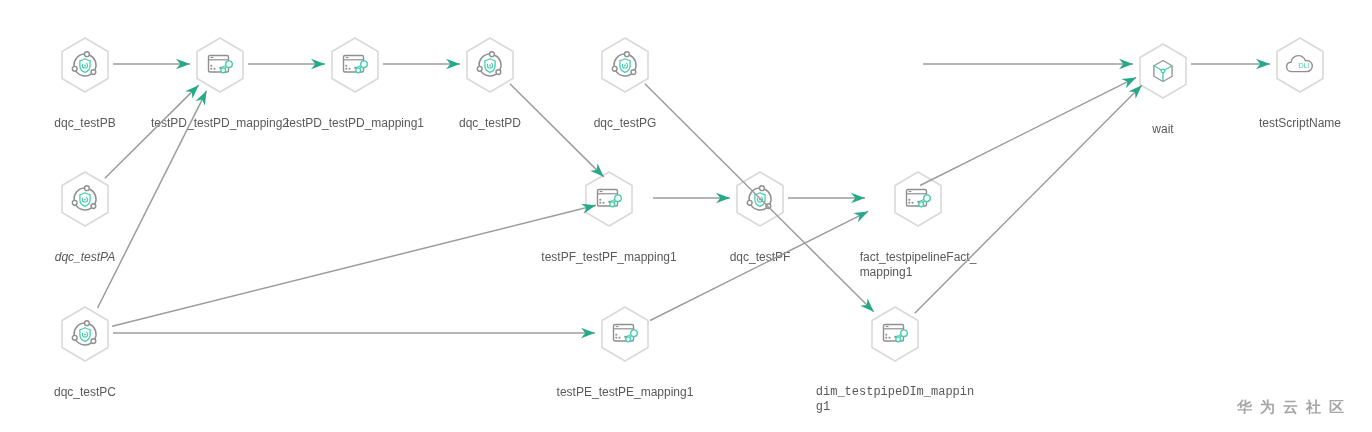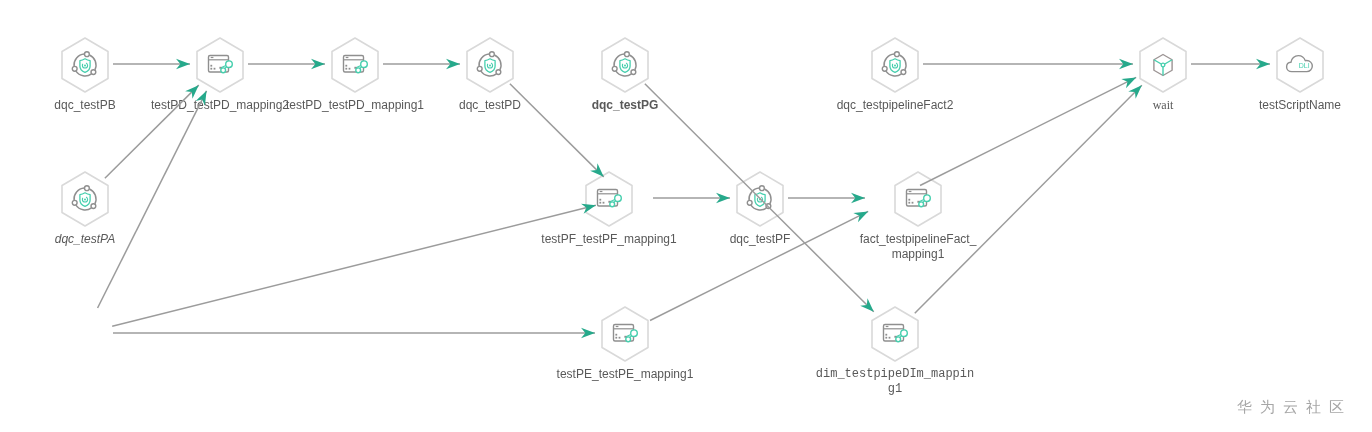--- a/index.html
+++ b/index.html
@@ -9,27 +9,27 @@
     font-family:"Liberation Sans", sans-serif;
   }
   #canvas{position:relative;width:1372px;height:432px;background:#ffffff}
   .node{
     position:absolute;width:160px;
     display:flex;flex-direction:column;align-items:center;
     cursor:pointer;
   }
   .node .hex{display:block}
   .node .label{
-    margin-top:4px;font-size:12px;line-height:15px;
-    color:#595959;text-align:center;white-space:nowrap;
+    margin-top:22px;font-size:12px;line-height:15px;
+    color:#595959;white-space:nowrap;
   }
   #edges{position:absolute;left:0;top:0;width:1372px;height:432px}
   .watermark{
     position:absolute;right:20px;bottom:15px;
-    font-size:15px;font-weight:normal;letter-spacing:8px;
+    font-size:15px;font-weight:bold;letter-spacing:8px;
     color:#a6a6a6;user-select:none;
   }
 </style>
 </head>
 <body>
 
 <div id="canvas">
   <div class="watermark">华为云社区</div>
 <div class="node" style="left: 5px; top: 36px;">
     <svg class="hex" width="54" height="58" viewBox="0 0 54 58">
@@ -104,59 +104,40 @@
     <circle cx="8.4" cy="7.1" r="2.4" fill="#fff" stroke="#8f8f8f" stroke-width="1.4"></circle>
     <path d="M0,-6.2 C1.8,-5.1 3.5,-4.5 5.1,-4.3 L5.1,0.9 C5.1,4 2.9,6.2 0,7.4 C-2.9,6.2 -5.1,4 -5.1,0.9 L-5.1,-4.3 C-3.5,-4.5 -1.8,-5.1 0,-6.2 Z" fill="none" stroke="#47cfae" stroke-width="1.3" stroke-linejoin="round"></path>
     <circle cx="0" cy="0.4" r="2.6" fill="none" stroke="#47cfae" stroke-width="1.1" stroke-dasharray="9.5 3.5"></circle>
     <circle cx="0" cy="0.4" r="1" fill="#47cfae"></circle>
         </g>
     </svg>
     <div class="label">
         <div>dqc_testPD</div>
       </div>
     </div>
-    <div class="node" style="left: 545px; top: 36px; font-weight: bold;">
+    <div class="node" style="left: 545px; top: 36px;">
     <svg class="hex" width="54" height="58" viewBox="0 0 54 58">
       <path d="M27,2 L50,15.5 L50,42.5 L27,56 L4,42.5 L4,15.5 Z" fill="#ffffff" stroke="#d9d9d9" stroke-width="1.6" stroke-linejoin="round"></path>
       <g transform="translate(27,29)">
     <path d="M6.5,8.9 A11,11 0 0 1 -9.1,6.2" fill="none" stroke="#8f8f8f" stroke-width="1.5"></path>
     <path d="M-10.9,1.15 A11,11 0 0 1 -0.77,-10.97" fill="none" stroke="#8f8f8f" stroke-width="1.5"></path>
     <path d="M4.47,-10.05 A11,11 0 0 1 9.89,4.82" fill="none" stroke="#8f8f8f" stroke-width="1.5"></path>
     <circle cx="1.9" cy="-10.8" r="2.4" fill="#fff" stroke="#8f8f8f" stroke-width="1.4"></circle>
     <circle cx="-10.3" cy="3.8" r="2.4" fill="#fff" stroke="#8f8f8f" stroke-width="1.4"></circle>
     <circle cx="8.4" cy="7.1" r="2.4" fill="#fff" stroke="#8f8f8f" stroke-width="1.4"></circle>
     <path d="M0,-6.2 C1.8,-5.1 3.5,-4.5 5.1,-4.3 L5.1,0.9 C5.1,4 2.9,6.2 0,7.4 C-2.9,6.2 -5.1,4 -5.1,0.9 L-5.1,-4.3 C-3.5,-4.5 -1.8,-5.1 0,-6.2 Z" fill="none" stroke="#47cfae" stroke-width="1.3" stroke-linejoin="round"></path>
     <circle cx="0" cy="0.4" r="2.6" fill="none" stroke="#47cfae" stroke-width="1.1" stroke-dasharray="9.5 3.5"></circle>
     <circle cx="0" cy="0.4" r="1" fill="#47cfae"></circle>
         </g>
     </svg>
     <div class="label">
         <div>dqc_testPG</div>
       </div>
     </div>
-    <div class="node" style="left: 815px; top: 36px;">
-    <svg class="hex" width="54" height="58" viewBox="0 0 54 58">
-      <path d="M27,2 L50,15.5 L50,42.5 L27,56 L4,42.5 L4,15.5 Z" fill="#ffffff" stroke="#d9d9d9" stroke-width="1.6" stroke-linejoin="round"></path>
-      <g transform="translate(27,29)">
-    <path d="M6.5,8.9 A11,11 0 0 1 -9.1,6.2" fill="none" stroke="#8f8f8f" stroke-width="1.5"></path>
-    <path d="M-10.9,1.15 A11,11 0 0 1 -0.77,-10.97" fill="none" stroke="#8f8f8f" stroke-width="1.5"></path>
-    <path d="M4.47,-10.05 A11,11 0 0 1 9.89,4.82" fill="none" stroke="#8f8f8f" stroke-width="1.5"></path>
-    <circle cx="1.9" cy="-10.8" r="2.4" fill="#fff" stroke="#8f8f8f" stroke-width="1.4"></circle>
-    <circle cx="-10.3" cy="3.8" r="2.4" fill="#fff" stroke="#8f8f8f" stroke-width="1.4"></circle>
-    <circle cx="8.4" cy="7.1" r="2.4" fill="#fff" stroke="#8f8f8f" stroke-width="1.4"></circle>
-    <path d="M0,-6.2 C1.8,-5.1 3.5,-4.5 5.1,-4.3 L5.1,0.9 C5.1,4 2.9,6.2 0,7.4 C-2.9,6.2 -5.1,4 -5.1,0.9 L-5.1,-4.3 C-3.5,-4.5 -1.8,-5.1 0,-6.2 Z" fill="none" stroke="#47cfae" stroke-width="1.3" stroke-linejoin="round"></path>
-    <circle cx="0" cy="0.4" r="2.6" fill="none" stroke="#47cfae" stroke-width="1.1" stroke-dasharray="9.5 3.5"></circle>
-    <circle cx="0" cy="0.4" r="1" fill="#47cfae"></circle>
-        </g>
-    </svg>
-    <div class="label">
-        <div>dqc_testpipelineFact2</div>
-      </div>
-    </div>
-    <div class="node" style="left: 1083px; top: 36px; font-family: Liberation Serif, serif;">
+    <div class="node" style="left: 1083px; top: 42px;">
     <svg class="hex" width="54" height="58" viewBox="0 0 54 58">
       <path d="M27,2 L50,15.5 L50,42.5 L27,56 L4,42.5 L4,15.5 Z" fill="#ffffff" stroke="#d9d9d9" stroke-width="1.6" stroke-linejoin="round"></path>
       <g transform="translate(27,29)">
     <path d="M0,-10.5 L9.1,-5.25 L9.1,5.25 L0,10.5 L-9.1,5.25 L-9.1,-5.25 Z" fill="#fff" stroke="#9c9494" stroke-width="1.4" stroke-linejoin="round"></path>
     <path d="M-9.1,-5.25 L0,0 L9.1,-5.25 M0,0 L0,10.5" fill="none" stroke="#47cfae" stroke-width="1.4"></path>
     <circle cx="0" cy="0" r="1.8" fill="#fff" stroke="#47cfae" stroke-width="1.3"></circle>
         </g>
     </svg>
     <div class="label">
         <div>wait</div>
@@ -246,20 +227,39 @@
     <line x1="1" y1="2.8" x2="6.4" y2="0.2" stroke="#47cfae" stroke-width="1.2"></line>
     <line x1="4.6" y1="3.6" x2="6.9" y2="1.5" stroke="#47cfae" stroke-width="1.2"></line>
     <rect x="-0.6" y="1.8" width="2" height="2" fill="#8f8f8f"></rect>
     <circle cx="9" cy="-0.8" r="3.3" fill="#fff" stroke="#47cfae" stroke-width="1.4"></circle>
     <circle cx="3.2" cy="5.3" r="2.4" fill="#fff" stroke="#47cfae" stroke-width="1.4"></circle>
         </g>
     </svg>
     <div class="label">
         <div>fact_testpipelineFact_</div>
         <div>mapping1</div>
+      </div>
+    </div>
+    <div class="node" style="left: 5px; top: 305px;">
+    <svg class="hex" width="54" height="58" viewBox="0 0 54 58">
+      <path d="M27,2 L50,15.5 L50,42.5 L27,56 L4,42.5 L4,15.5 Z" fill="#ffffff" stroke="#d9d9d9" stroke-width="1.6" stroke-linejoin="round"></path>
+      <g transform="translate(27,29)">
+    <path d="M6.5,8.9 A11,11 0 0 1 -9.1,6.2" fill="none" stroke="#8f8f8f" stroke-width="1.5"></path>
+    <path d="M-10.9,1.15 A11,11 0 0 1 -0.77,-10.97" fill="none" stroke="#8f8f8f" stroke-width="1.5"></path>
+    <path d="M4.47,-10.05 A11,11 0 0 1 9.89,4.82" fill="none" stroke="#8f8f8f" stroke-width="1.5"></path>
+    <circle cx="1.9" cy="-10.8" r="2.4" fill="#fff" stroke="#8f8f8f" stroke-width="1.4"></circle>
+    <circle cx="-10.3" cy="3.8" r="2.4" fill="#fff" stroke="#8f8f8f" stroke-width="1.4"></circle>
+    <circle cx="8.4" cy="7.1" r="2.4" fill="#fff" stroke="#8f8f8f" stroke-width="1.4"></circle>
+    <path d="M0,-6.2 C1.8,-5.1 3.5,-4.5 5.1,-4.3 L5.1,0.9 C5.1,4 2.9,6.2 0,7.4 C-2.9,6.2 -5.1,4 -5.1,0.9 L-5.1,-4.3 C-3.5,-4.5 -1.8,-5.1 0,-6.2 Z" fill="none" stroke="#47cfae" stroke-width="1.3" stroke-linejoin="round"></path>
+    <circle cx="0" cy="0.4" r="2.6" fill="none" stroke="#47cfae" stroke-width="1.1" stroke-dasharray="9.5 3.5"></circle>
+    <circle cx="0" cy="0.4" r="1" fill="#47cfae"></circle>
+        </g>
+    </svg>
+    <div class="label">
+        <div>dqc_testPC</div>
       </div>
     </div>
     <div class="node" style="left: 545px; top: 305px;">
     <svg class="hex" width="54" height="58" viewBox="0 0 54 58">
       <path d="M27,2 L50,15.5 L50,42.5 L27,56 L4,42.5 L4,15.5 Z" fill="#ffffff" stroke="#d9d9d9" stroke-width="1.6" stroke-linejoin="round"></path>
       <g transform="translate(27,29)">
     <rect x="-11.5" y="-9.5" width="20" height="16.5" rx="1.5" fill="#fff" stroke="#8f8f8f" stroke-width="1.4"></rect>
     <line x1="-11.5" y1="-5.2" x2="8.5" y2="-5.2" stroke="#8f8f8f" stroke-width="1.2"></line>
     <line x1="-9.3" y1="-7.5" x2="-6.6" y2="-7.5" stroke="#8f8f8f" stroke-width="1.2"></line>
     <rect x="-9.6" y="-0.2" width="1.8" height="1.8" fill="#8f8f8f"></rect>

